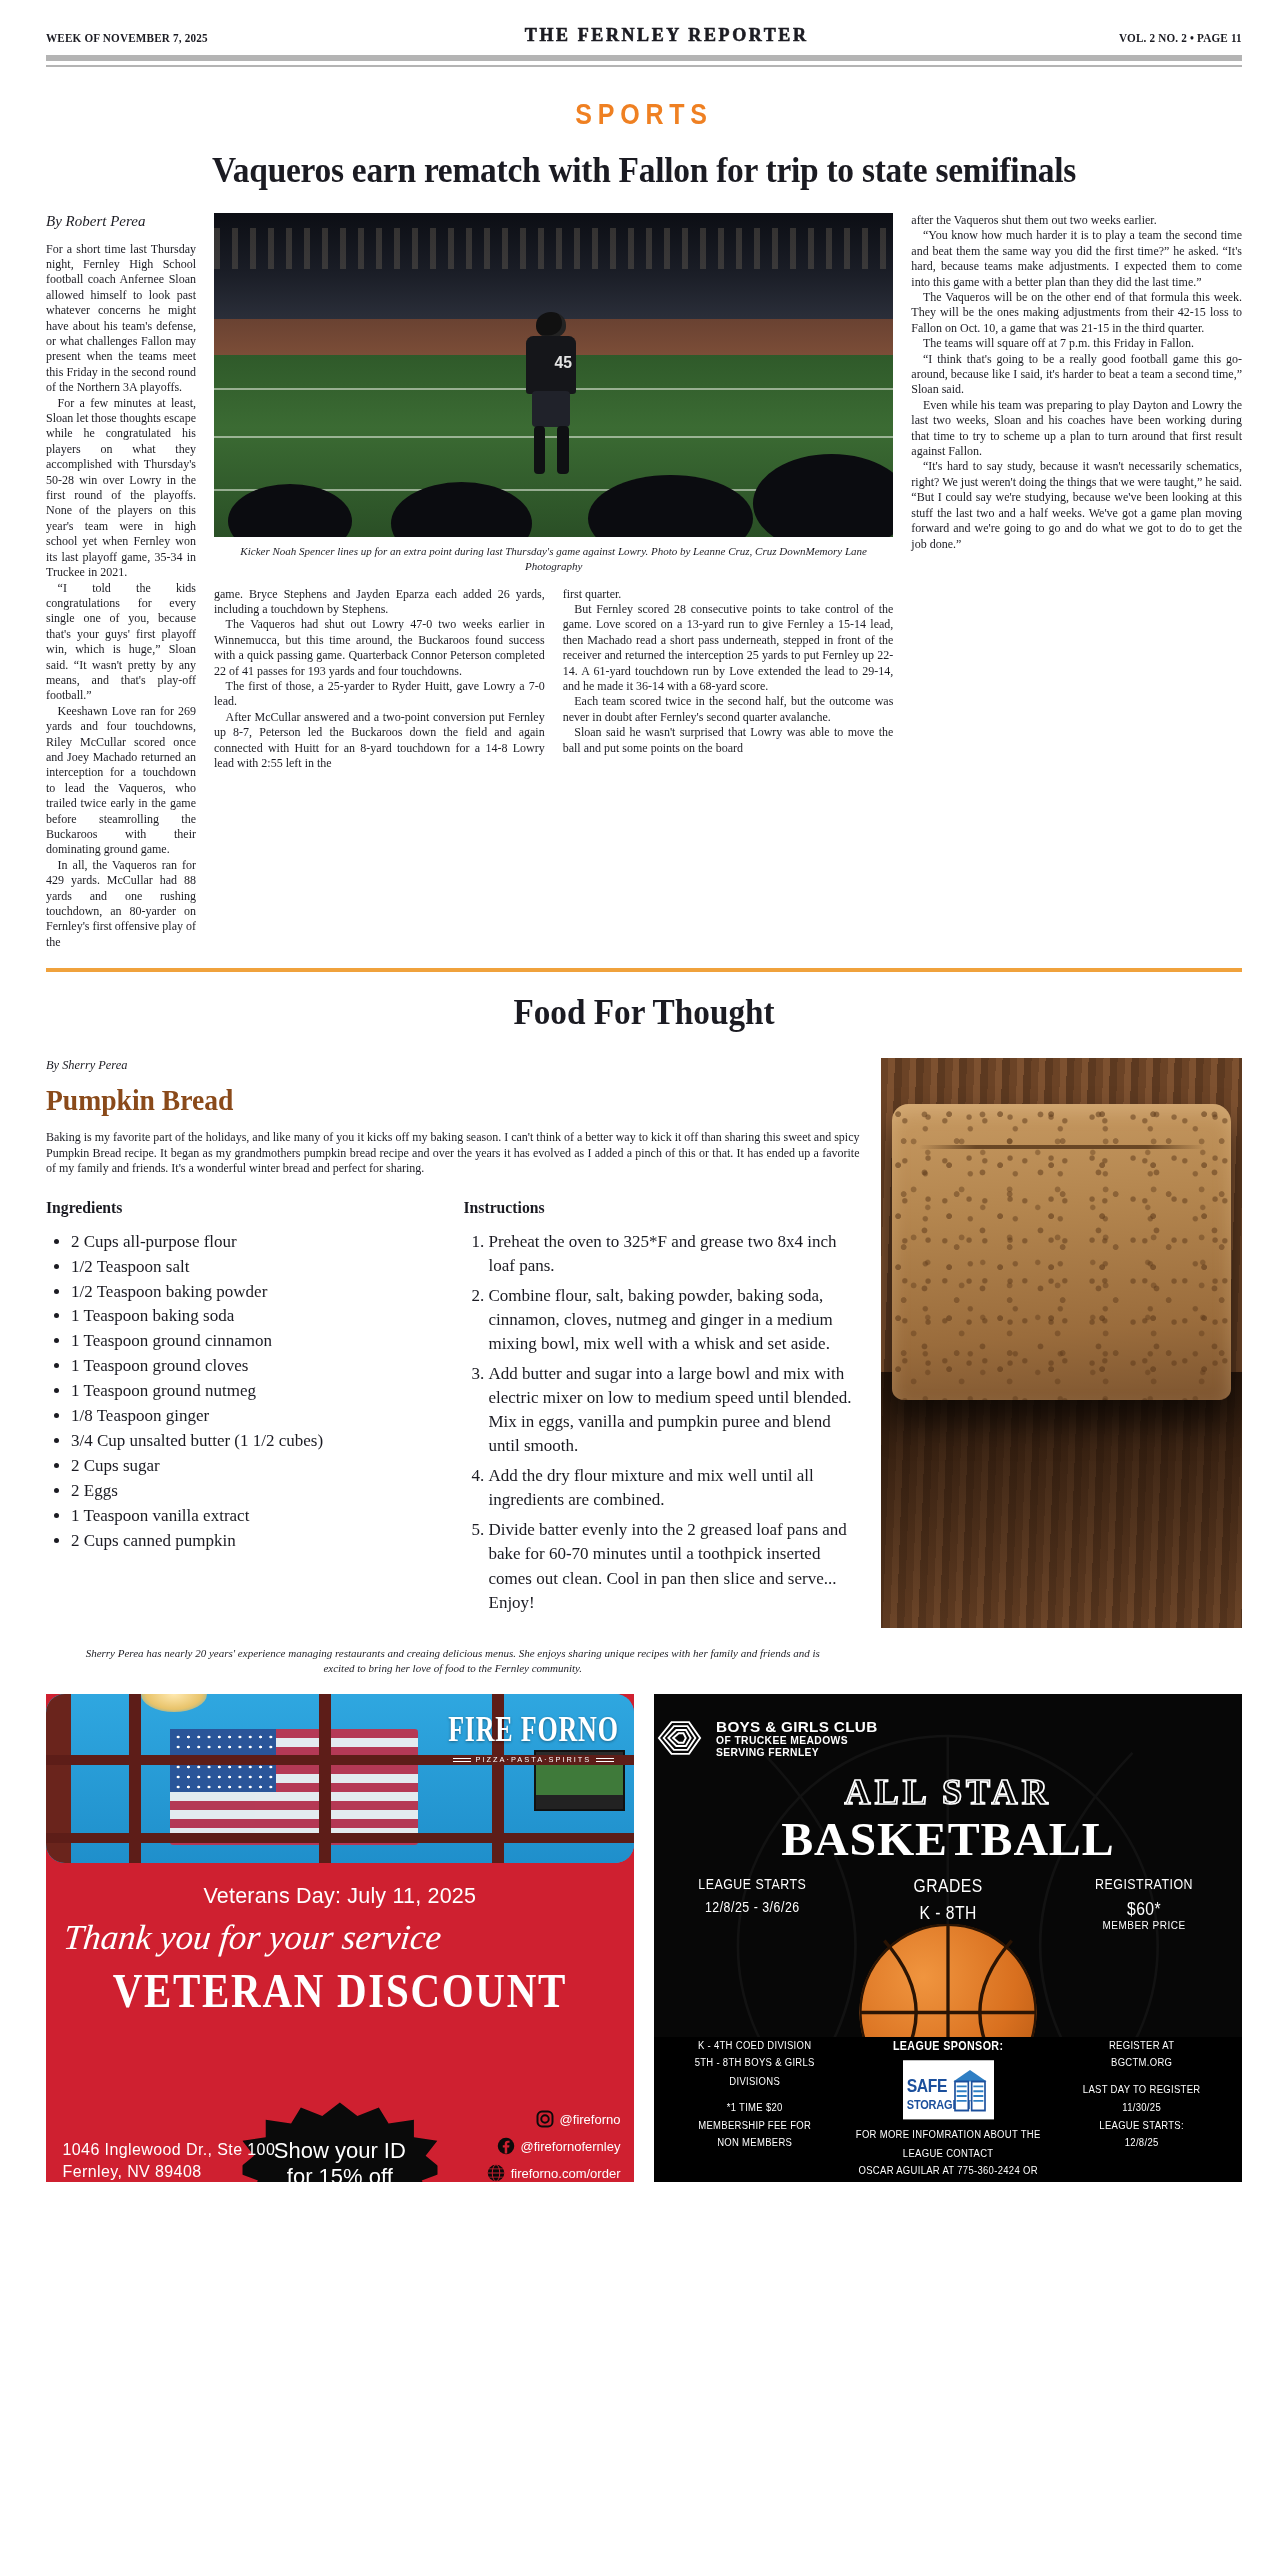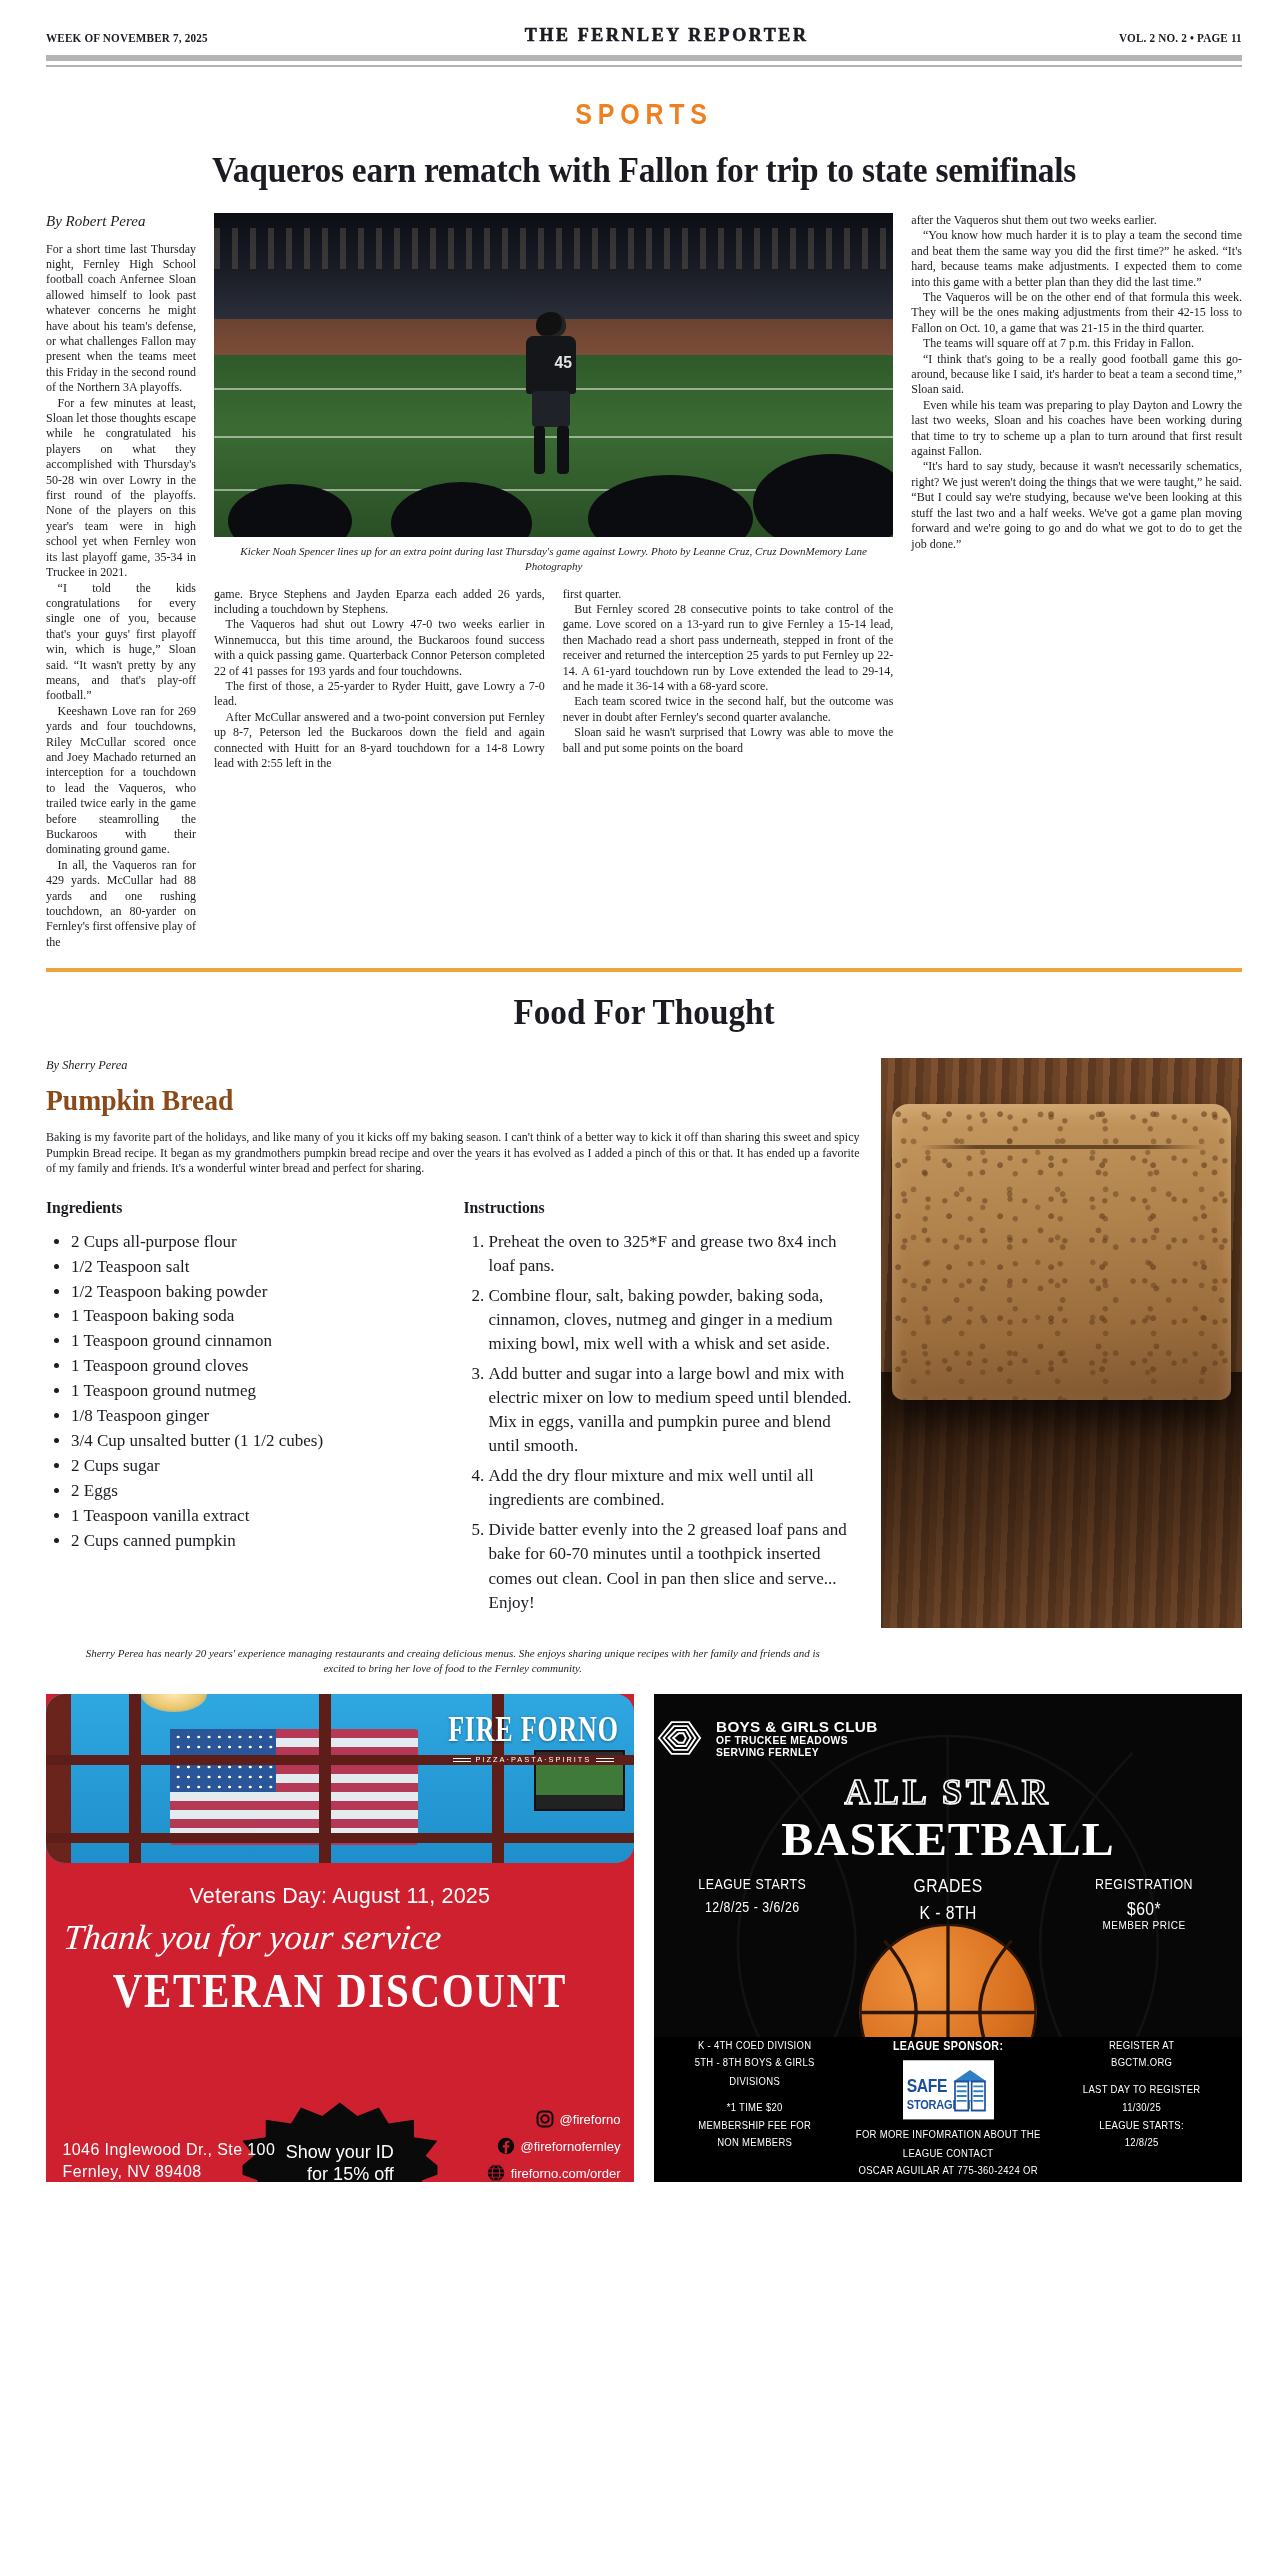--- a/index.html
+++ b/index.html
@@ -167,21 +167,21 @@
       font-style:italic; font-size:35px; margin-top:8.3px; transform:skewX(-6deg); }
   .ff-discount { text-align:center; font-family:"Liberation Serif", serif; font-weight:700;
       font-size:41px; letter-spacing:1.7px; margin-top:8.3px; transform:scaleY(1.2); }
   .ff-burst { position:absolute; left:50%; transform:translateX(-50%); top:218px;
       width:195px; height:124px; background:#0a0a0a; color:#fff;
       clip-path:polygon(50% 0%,59% 11%,70% 4%,75% 17%,88% 14%,88% 28%,100% 31%,94% 43%,
                         104% 56%,92% 63%,97% 77%,84% 79%,83% 93%,70% 89%,62% 100%,50% 92%,
                         38% 100%,30% 89%,17% 93%,16% 79%,3% 77%,8% 63%,-4% 56%,6% 43%,
                         0% 31%,12% 28%,12% 14%,25% 17%,30% 4%,41% 11%);
       display:flex; align-items:center; justify-content:center; }
-  .ff-burst-txt { font-family:"Liberation Sans", sans-serif; font-size:18px; line-height:1.22; text-align:right; }
+  .ff-burst-txt { font-family:"Liberation Sans", sans-serif; font-size:22px; line-height:1.22; text-align:center; }
   .ff-addr { position:absolute; left:16.5px; bottom:20px; font-family:"Liberation Sans", sans-serif;
       font-size:16px; line-height:1.35; letter-spacing:0.4px; }
   .ff-social { position:absolute; right:13.2px; bottom:20px; font-family:"Liberation Sans", sans-serif;
       font-size:13px; line-height:1; display:flex; flex-direction:column; gap:9px; align-items:flex-end; }
   .ff-soc-row { display:flex; align-items:center; gap:5.8px; }
   .ff-icon { width:18px; height:18px; flex:0 0 18px; }
 
   
   .ad-bb { position:relative; height:488px; overflow:hidden; background:#070707; color:#fff; }
   .bb-ball-bg { position:absolute; inset:0; opacity:.14; }
@@ -381,21 +381,21 @@
           <div class="ff-logo-main">FIRE FORNO</div>
           <div class="ff-logo-sub">
             <span class="bar"></span>
             <span>PIZZA·PASTA·SPIRITS</span>
             <span class="bar"></span>
           </div>
         </div>
       </div>
 
       <div class="ff-body">
-        <div class="ff-vet-date">Veterans Day: August 11, 2025</div>
+        <div class="ff-vet-date">Veterans Day: July 11, 2025</div>
         <div class="ff-thanks">Thank you for your service</div>
         <div class="ff-discount">VETERAN DISCOUNT</div>
 
         <div class="ff-burst">
           <div class="ff-burst-txt">
             <div>Show your ID</div>
             <div>for 15% off</div>
           </div>
         </div>
 

